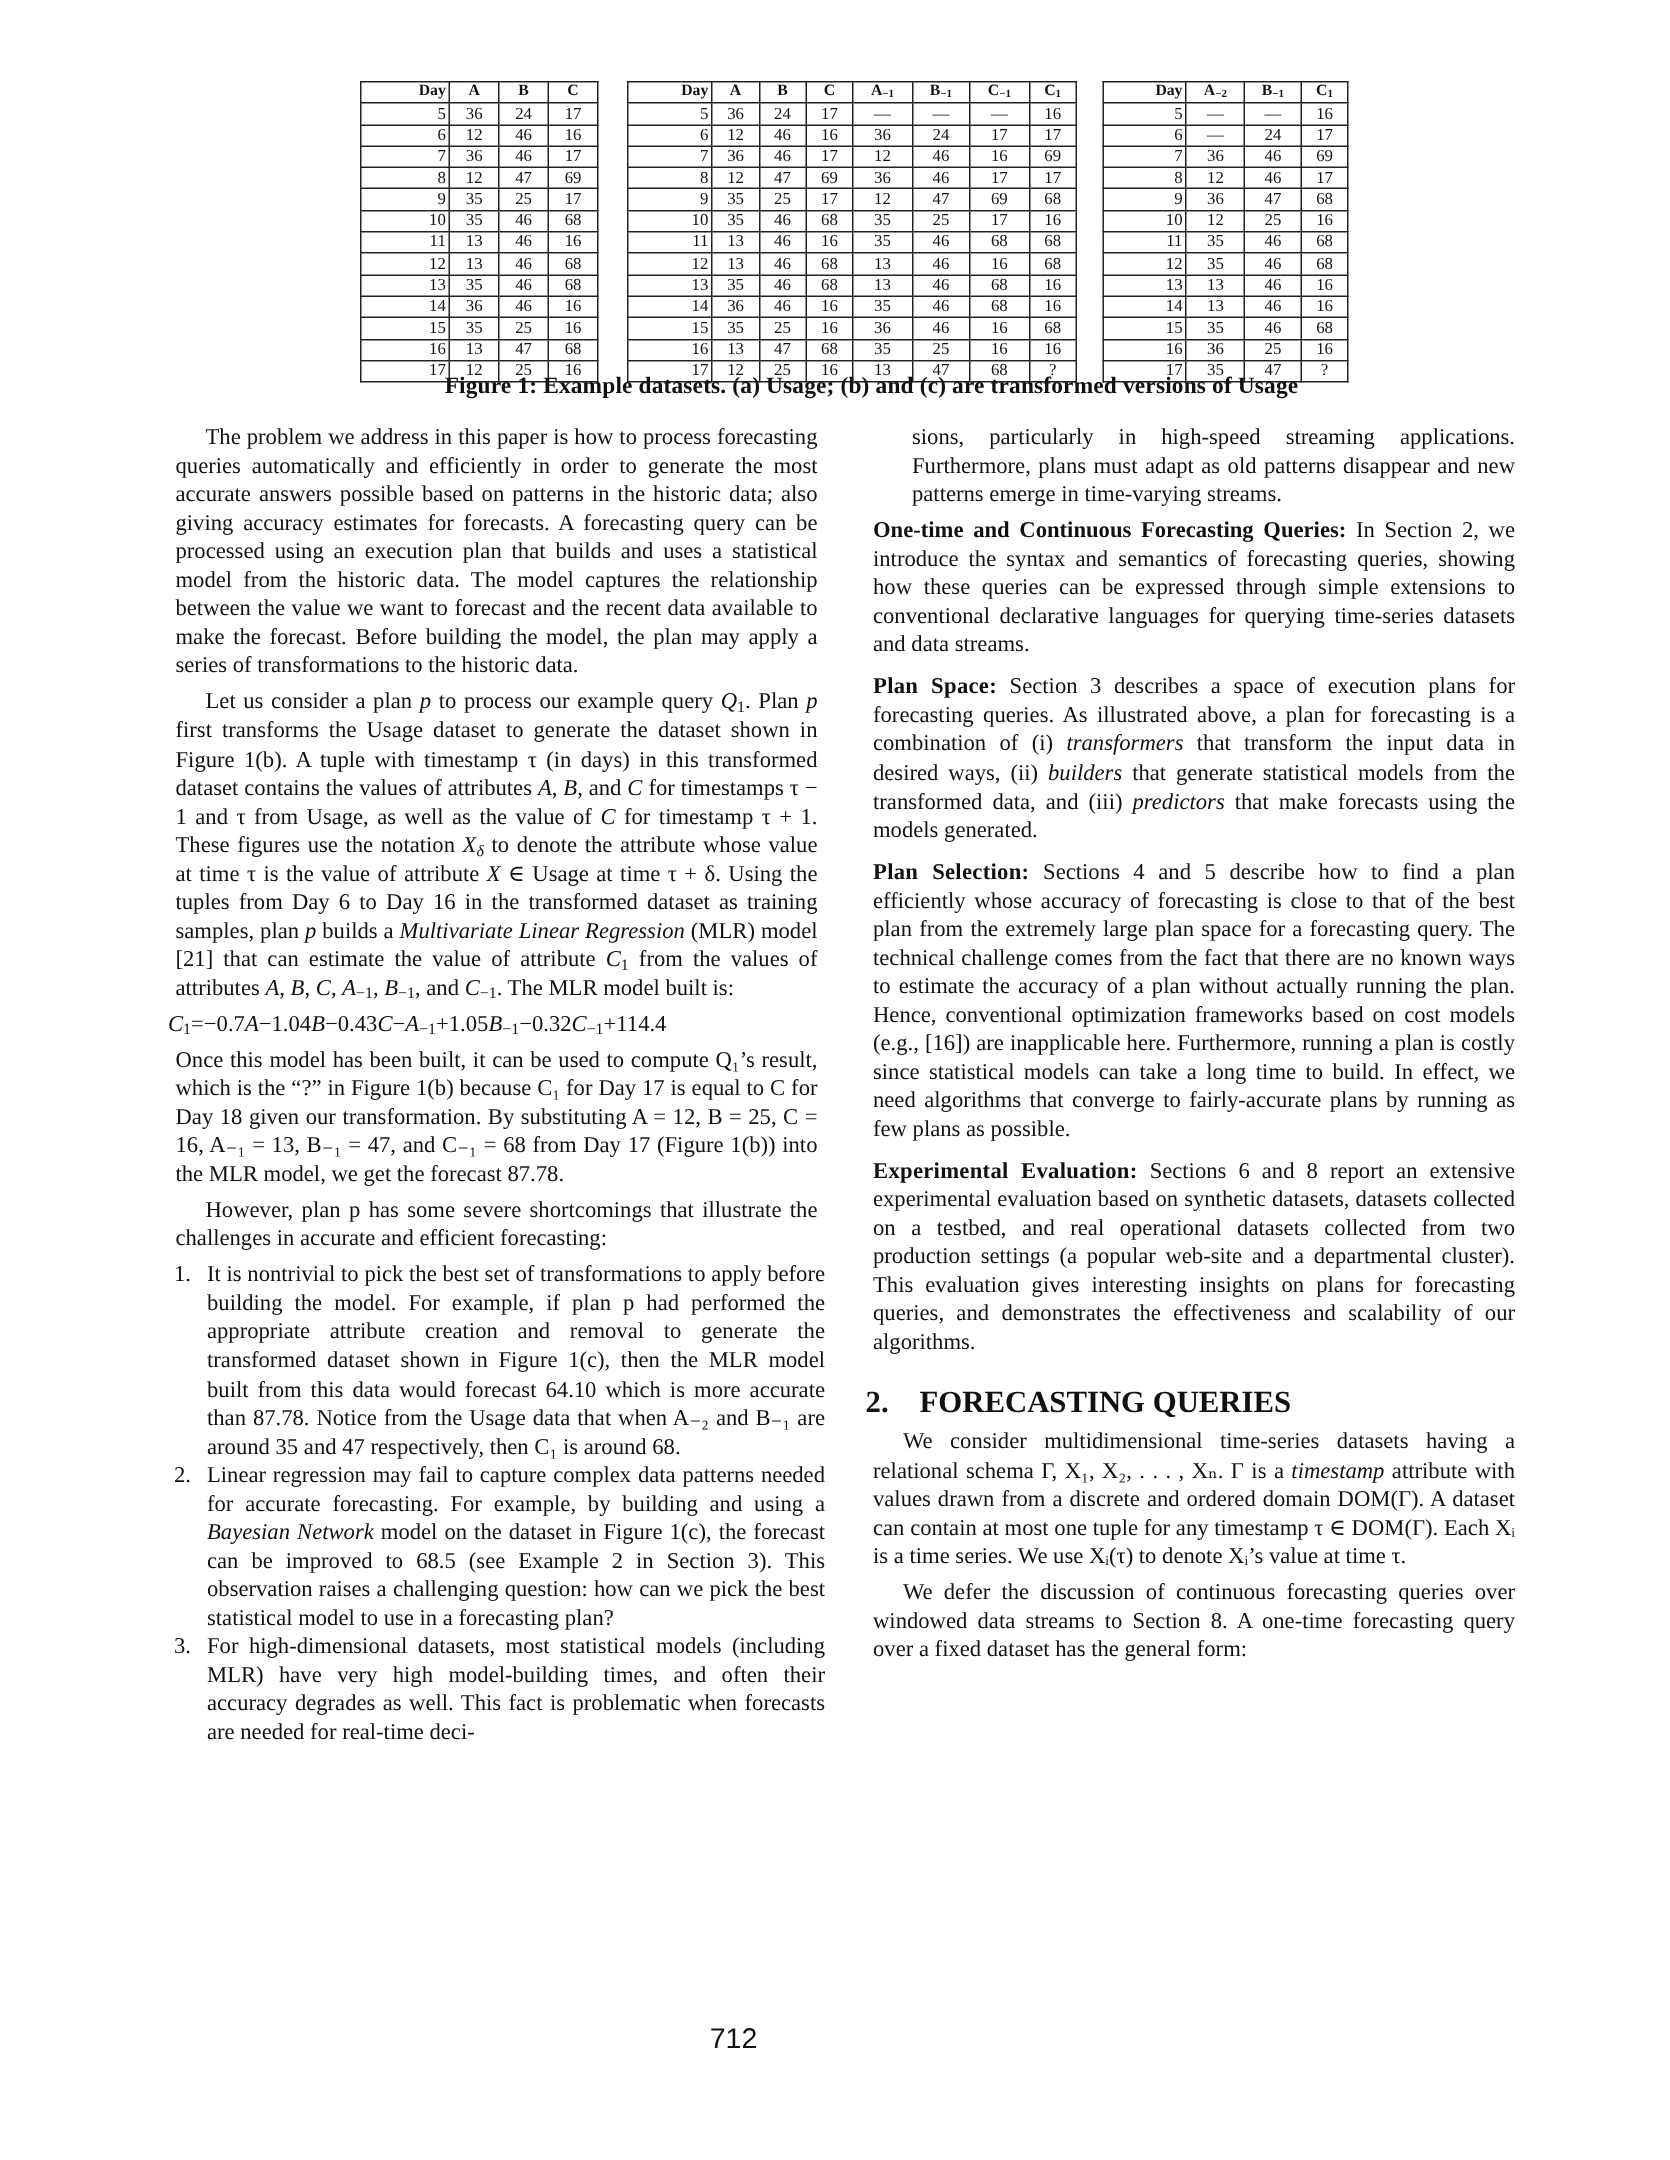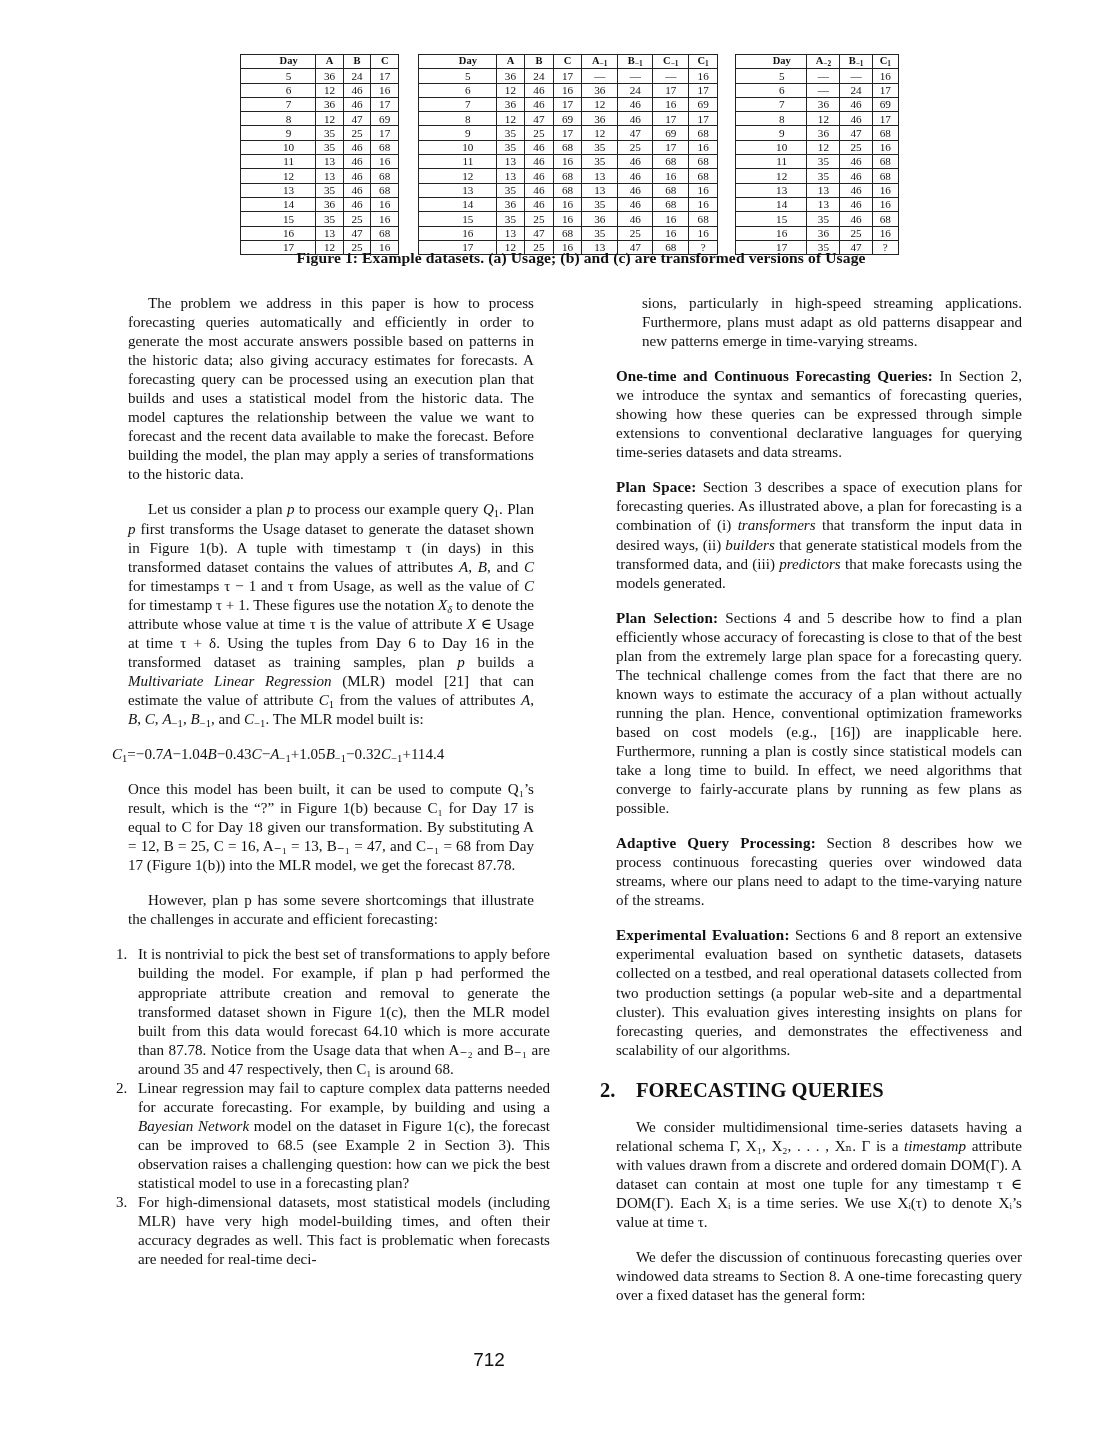--- a/index.html
+++ b/index.html
@@ -2,32 +2,32 @@
 <html><head>
 <meta charset="utf-8">
 <style>
   html, body { margin: 0; padding: 0; background: #ffffff; }
   body { width: 1113px; height: 1440px; position: relative; overflow: hidden; color: #111; font-family: "Liberation Serif", "DejaVu Serif", serif; }
 
   .tables { position: absolute; top: 54px; left: 240px; width: 660px; height: 188px; }
   table.ds { position: absolute; top: 0; border-collapse: collapse; font-family: "Liberation Serif", serif; font-size: 11.2px; line-height: 12.5px; }
   table.ds th, table.ds td { border: 1px solid #222; padding: 0 2px; text-align: center; font-weight: normal; height: 13.3px; }
   table.ds th { font-weight: bold; font-size: 10.5px; }
-  table.ds td:first-child, table.ds th:first-child { text-align: center; padding-left: 23px; }
+  table.ds td:first-child, table.ds th:first-child { text-align: right; padding-left: 8px; }
   #tbl-a { left: 0; width: 159px; }
   #tbl-b { left: 178px; width: 300px; }
   #tbl-c { left: 495px; width: 164px; }
   sub { font-size: 70%; vertical-align: -0.25em; line-height: 0; }
 
   .caption { position: absolute; top: 249px; left: 112px; width: 938px; text-align: center; font-weight: bold; font-size: 15.6px; letter-spacing: 0.1px; }
 
   .col { position: absolute; top: 278px; width: 438px; font-size: 15.1px; line-height: 19.05px; text-align: justify; }
   .col.left { left: 112px; }
-  .col.right { left: 600px; }
-  .col p { margin: 16px; text-indent: 20px; }
+  .col.right { left: 577px; }
+  .col p { margin: 5px; text-indent: 20px; }
   .col p.noind { text-indent: 0; }
   .col p.eq { text-indent: 0; margin: 4px 0 3px 0; text-align: left; white-space: nowrap; font-style: normal; }
   .col p.para-block { text-indent: 0; margin-top: 9px; }
   .col p.para-block b { letter-spacing: 0.2px; }
   i { font-style: italic; }
   ol { margin: 0; padding: 0 0 0 26px; list-style: none; }
   ol li { position: relative; }
   ol li .num { position: absolute; left: -22px; }
 
   h2.sec { margin: 12px 0 2px 0; font-size: 20px; font-weight: bold; line-height: 24px; font-family: "Liberation Serif", serif; text-align: left; }
@@ -382,20 +382,19 @@
     <li><span class="num">2.</span><span>Linear regression may fail to capture complex data patterns needed for accurate forecasting. For example, by building and using a </span><i>Bayesian Network</i><span> model on the dataset in Figure 1(c), the forecast can be improved to 68.5 (see Example 2 in Section 3). This observation raises a challenging question: how can we pick the best statistical model to use in a forecasting plan?</span></li>
     <li><span class="num">3.</span><span>For high-dimensional datasets, most statistical models (including MLR) have very high model-building times, and often their accuracy degrades as well. This fact is problematic when forecasts are needed for real-time deci-</span></li>
   </ol>
 </div>
 
 <div class="col right">
   <p class="noind cont">sions, particularly in high-speed streaming applications. Furthermore, plans must adapt as old patterns disappear and new patterns emerge in time-varying streams.</p>
   <p class="noind"><b>One-time and Continuous Forecasting Queries:</b><span> In Section 2, we introduce the syntax and semantics of forecasting queries, showing how these queries can be expressed through simple extensions to conventional declarative languages for querying time-series datasets and data streams.</span></p>
   <p class="para-block"><b>Plan Space:</b><span> Section 3 describes a space of execution plans for forecasting queries. As illustrated above, a plan for forecasting is a combination of (i) </span><i>transformers</i><span> that transform the input data in desired ways, (ii) </span><i>builders</i><span> that generate statistical models from the transformed data, and (iii) </span><i>predictors</i><span> that make forecasts using the models generated.</span></p>
   <p class="para-block"><b>Plan Selection:</b><span> Sections 4 and 5 describe how to find a plan efficiently whose accuracy of forecasting is close to that of the best plan from the extremely large plan space for a forecasting query. The technical challenge comes from the fact that there are no known ways to estimate the accuracy of a plan without actually running the plan. Hence, conventional optimization frameworks based on cost models (e.g., [16]) are inapplicable here. Furthermore, running a plan is costly since statistical models can take a long time to build. In effect, we need algorithms that converge to fairly-accurate plans by running as few plans as possible.</span></p>
-  <p class="para-block"><b>Adaptive Query Processing:</b><span> Section 8 describes how we process continuous forecasting queries over windowed data streams, where our plans need to adapt to the time-varying nature of the streams.</span></p>
   <p class="para-block"><b>Experimental Evaluation:</b><span> Sections 6 and 8 report an extensive experimental evaluation based on synthetic datasets, datasets collected on a testbed, and real operational datasets collected from two production settings (a popular web-site and a departmental cluster). This evaluation gives interesting insights on plans for forecasting queries, and demonstrates the effectiveness and scalability of our algorithms.</span></p>
   <h2 class="sec big"><span class="no">2.</span><span>FORECASTING QUERIES</span></h2>
   <p><span>We consider multidimensional time-series datasets having a relational schema Γ, X₁, X₂, . . . , Xₙ. Γ is a </span><i>timestamp</i><span> attribute with values drawn from a discrete and ordered domain DOM(Γ). A dataset can contain at most one tuple for any timestamp τ ∈ DOM(Γ). Each Xᵢ is a time series. We use Xᵢ(τ) to denote Xᵢ’s value at time τ.</span></p>
   <p>We defer the discussion of continuous forecasting queries over windowed data streams to Section 8. A one-time forecasting query over a fixed dataset has the general form:</p>
 </div>
 
 <div class="pageno">712</div>
 
 </body></html>

